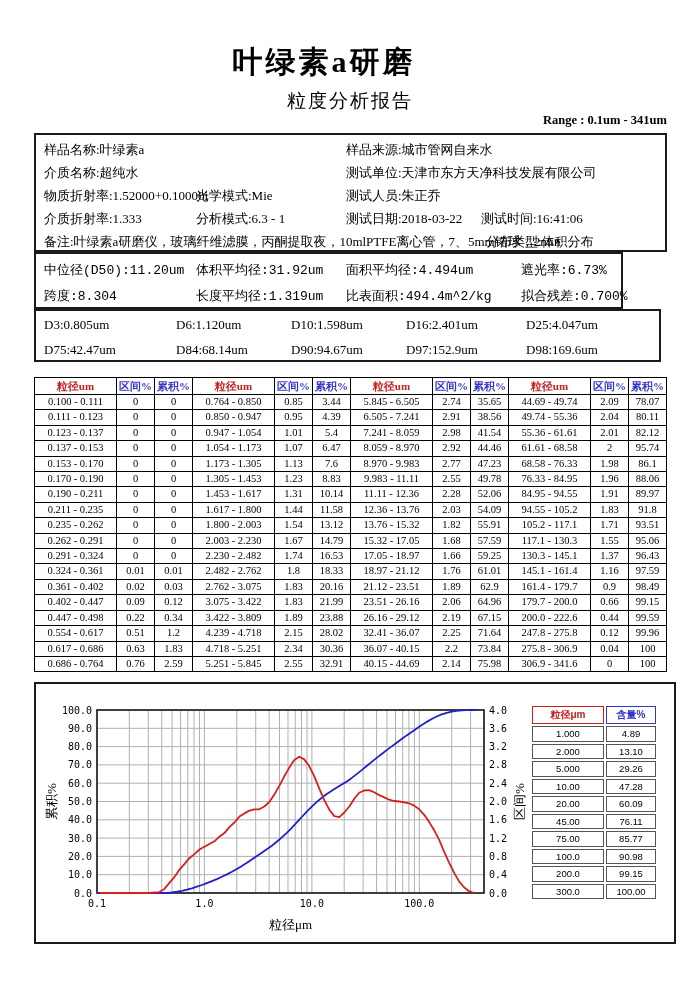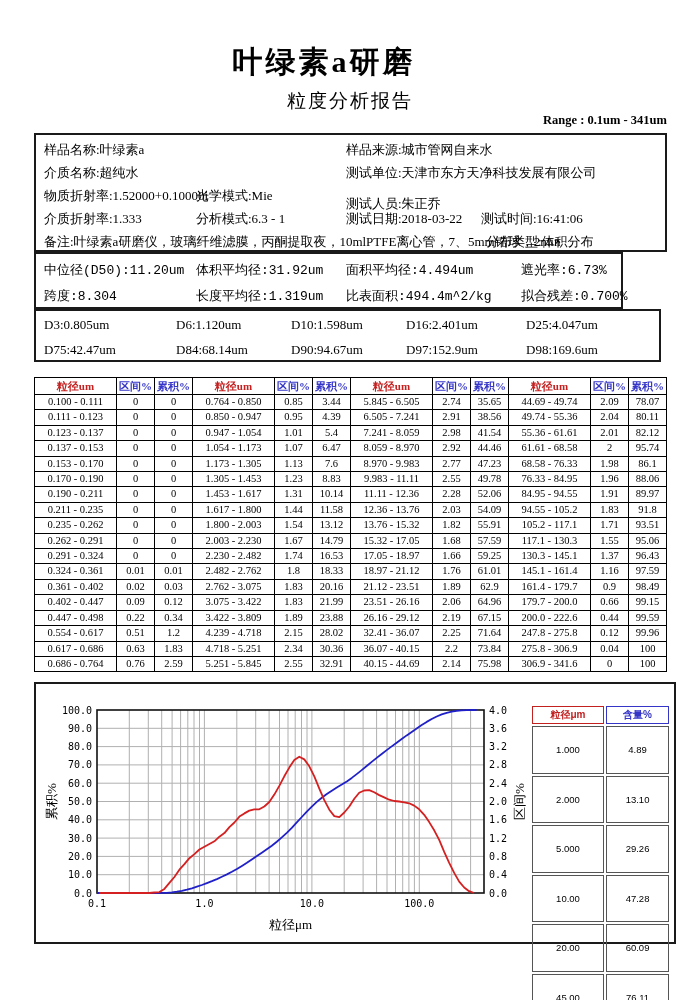--- a/index.html
+++ b/index.html
@@ -22,37 +22,37 @@
   #chart-panel{top:682px;left:34px;width:642px;height:262px;}
   #chart-svg{position:absolute;top:0;left:0;}
   .tick{font-family:"DejaVu Sans Mono","Liberation Mono",monospace;font-size:10px;fill:#000;}
   .axis-title{font-size:13px;fill:#000;}
   
   #side-table{position:absolute;top:20px;left:494px;border-collapse:separate;border-spacing:2px;
               font-family:"Liberation Sans","DejaVu Sans",sans-serif;}
   #side-table th{border:1.5px solid;font-size:10px;font-weight:bold;height:16px;padding:0 2px;}
   #side-table th.red{color:#c32020;border-color:#c32020;width:66px;}
   #side-table th.blue{color:#3535c8;border-color:#3535c8;width:44px;}
-  #side-table td{border:1px solid #555;font-size:9.5px;height:13.5px;line-height:13.5px;text-align:center;padding:16px;}
+  #side-table td{border:1px solid #555;font-size:9.5px;height:13.5px;line-height:13.5px;text-align:center;padding:0;}
 </style>
 </head>
 <body>
 
 <div class="abs" id="page-title">叶绿素a研磨</div>
 <div class="abs" id="report-subtitle">粒度分析报告</div>
 <div class="abs" id="range-label">Range : 0.1um - 341um</div>
 
 <div class="box" id="info-box" style="top:133px;left:34px;width:633px;height:119px;">
   <span class="fld" style="top:6px;left:8px;">样品名称:叶绿素a</span>
   <span class="fld" style="top:6px;left:310px;">样品来源:城市管网自来水</span>
   <span class="fld" style="top:29px;left:8px;">介质名称:超纯水</span>
   <span class="fld" style="top:29px;left:310px;">测试单位:天津市东方天净科技发展有限公司</span>
   <span class="fld" style="top:52px;left:8px;">物质折射率:1.52000+0.10000i</span>
   <span class="fld" style="top:52px;left:160px;">光学模式:Mie</span>
-  <span class="fld" style="top:60px;left:310px;">测试人员:朱正乔</span>
+  <span class="fld" style="top:52px;left:310px;">测试人员:朱正乔</span>
   <span class="fld" style="top:75px;left:8px;">介质折射率:1.333</span>
   <span class="fld" style="top:75px;left:160px;">分析模式:6.3 - 1</span>
   <span class="fld" style="top:75px;left:310px;">测试日期:2018-03-22</span>
   <span class="fld" style="top:75px;left:445px;">测试时间:16:41:06</span>
   <span class="fld" style="top:98px;left:8px;">备注:叶绿素a研磨仪，玻璃纤维滤膜，丙酮提取夜，10mlPTFE离心管，7、5mm锆球，2min</span>
   <span class="fld" style="top:98px;left:450px;">分布类型:体积分布</span>
 </div>
 
 <div class="box" id="stats-box" style="top:252px;left:34px;width:589px;height:57px;font-family:Liberation Mono, monospace;">
   <span class="fld" style="top:7px;left:8px;">中位径(D50):11.20um</span>

